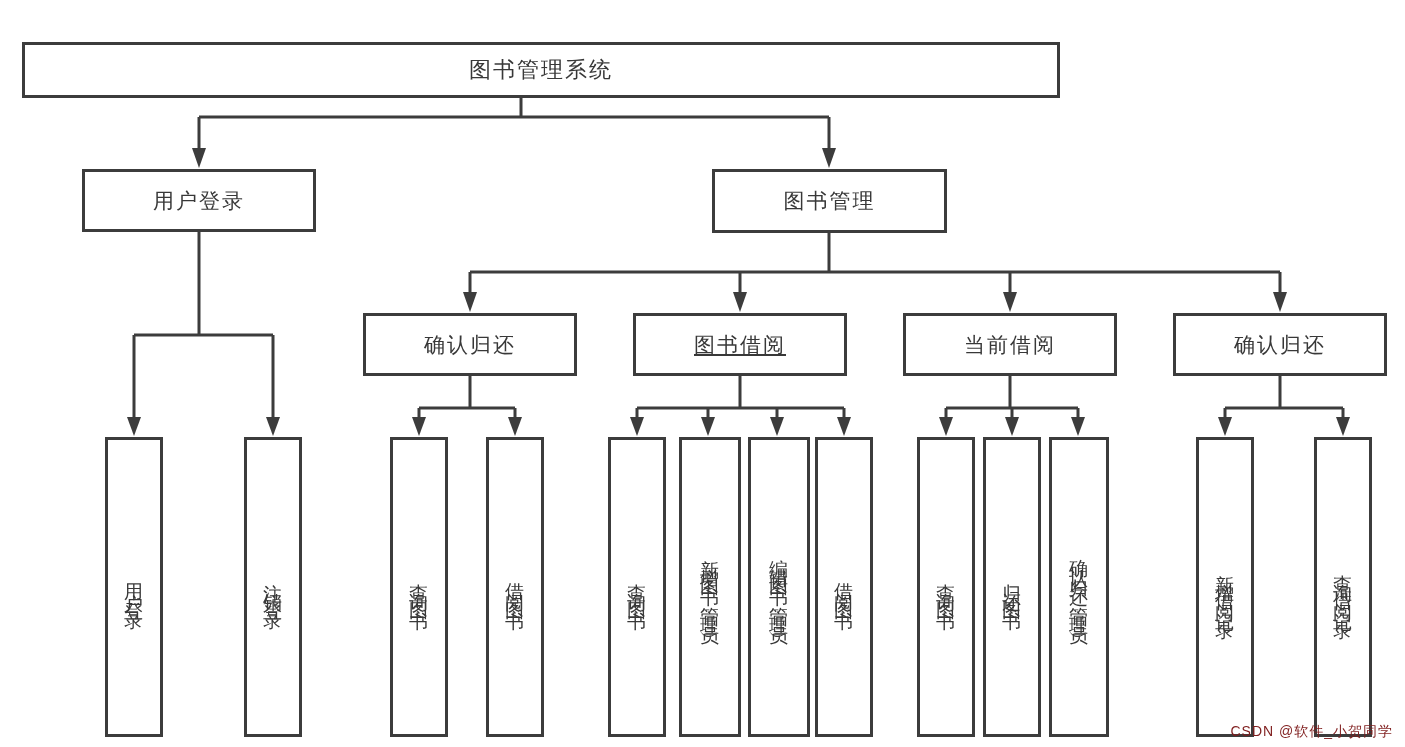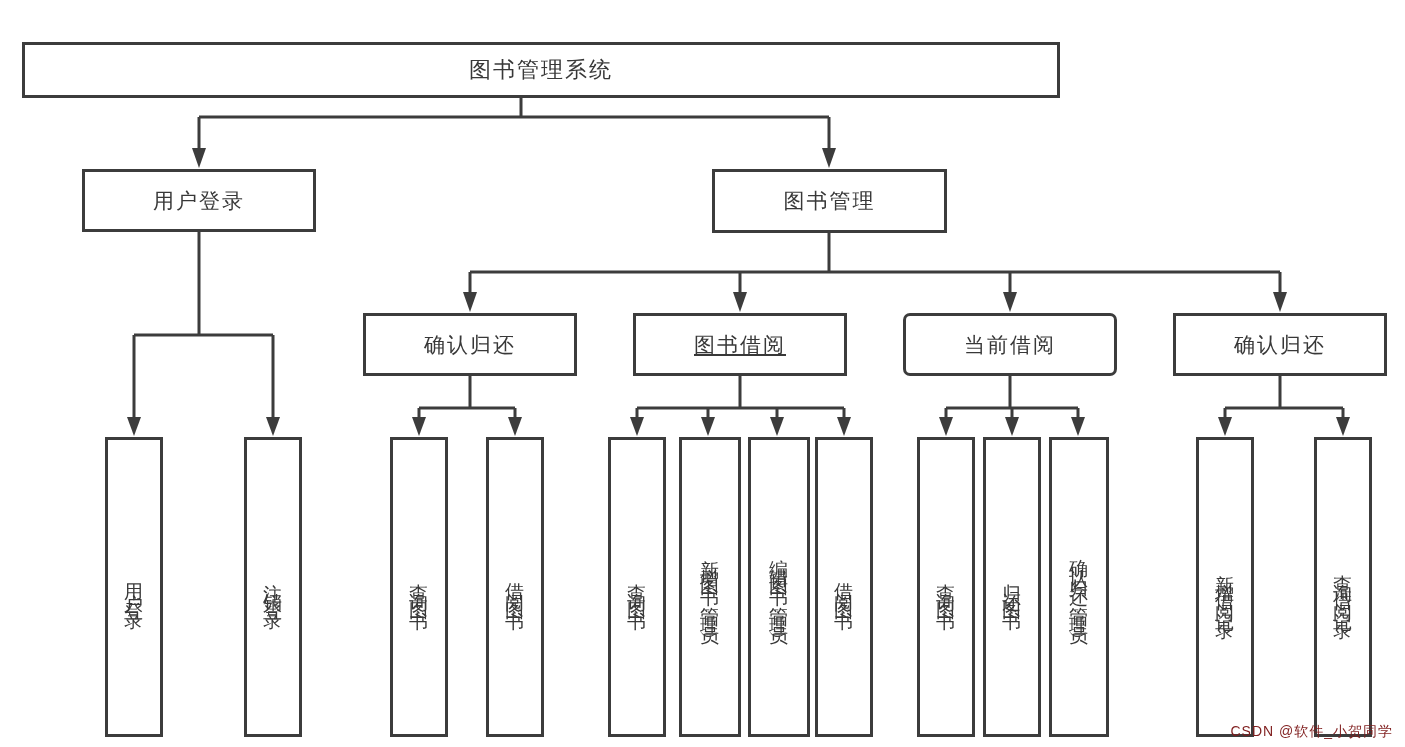--- a/index.html
+++ b/index.html
@@ -18,21 +18,21 @@
     top:437px;width:58px;height:300px;
     display:flex;align-items:center;justify-content:center;
     writing-mode:vertical-rl;text-orientation:mixed;
     font-size:19px;color:#383838;letter-spacing:0.5em;line-height:1;
   }
   #node-root{left:22px;top:13px;width:1038px;height:56px;font-size:22px;margin-top:29px;}
   #node-user-login{left:82px;top:169px;width:234px;height:63px;}
   #node-book-mgmt{left:712px;top:169px;width:235px;height:64px;}
   #node-new-book-rec{left:363px;top:313px;width:214px;height:63px;}
   #node-book-borrow{left:633px;top:313px;width:214px;height:63px;text-decoration:underline;}
-  #node-current-borrow{left:903px;top:313px;width:214px;height:63px;border-radius:7px;}
+  #node-current-borrow{left:903px;top:313px;width:214px;height:63px;}
   #node-borrow-record{left:1173px;top:313px;width:214px;height:63px;}
   #leaf-user-login{left:105px;}
   #leaf-logout-login{left:244px;}
   #leaf-rec-query-book{left:390px;}
   #leaf-rec-borrow-book{left:486px;}
   #leaf-bb-query-book{left:608px;}
   #leaf-bb-add-book{left:679px;width:62px;}
   #leaf-bb-edit-book{left:748px;width:62px;}
   #leaf-bb-borrow-book{left:815px;}
   #leaf-cb-query-book{left:917px;}

